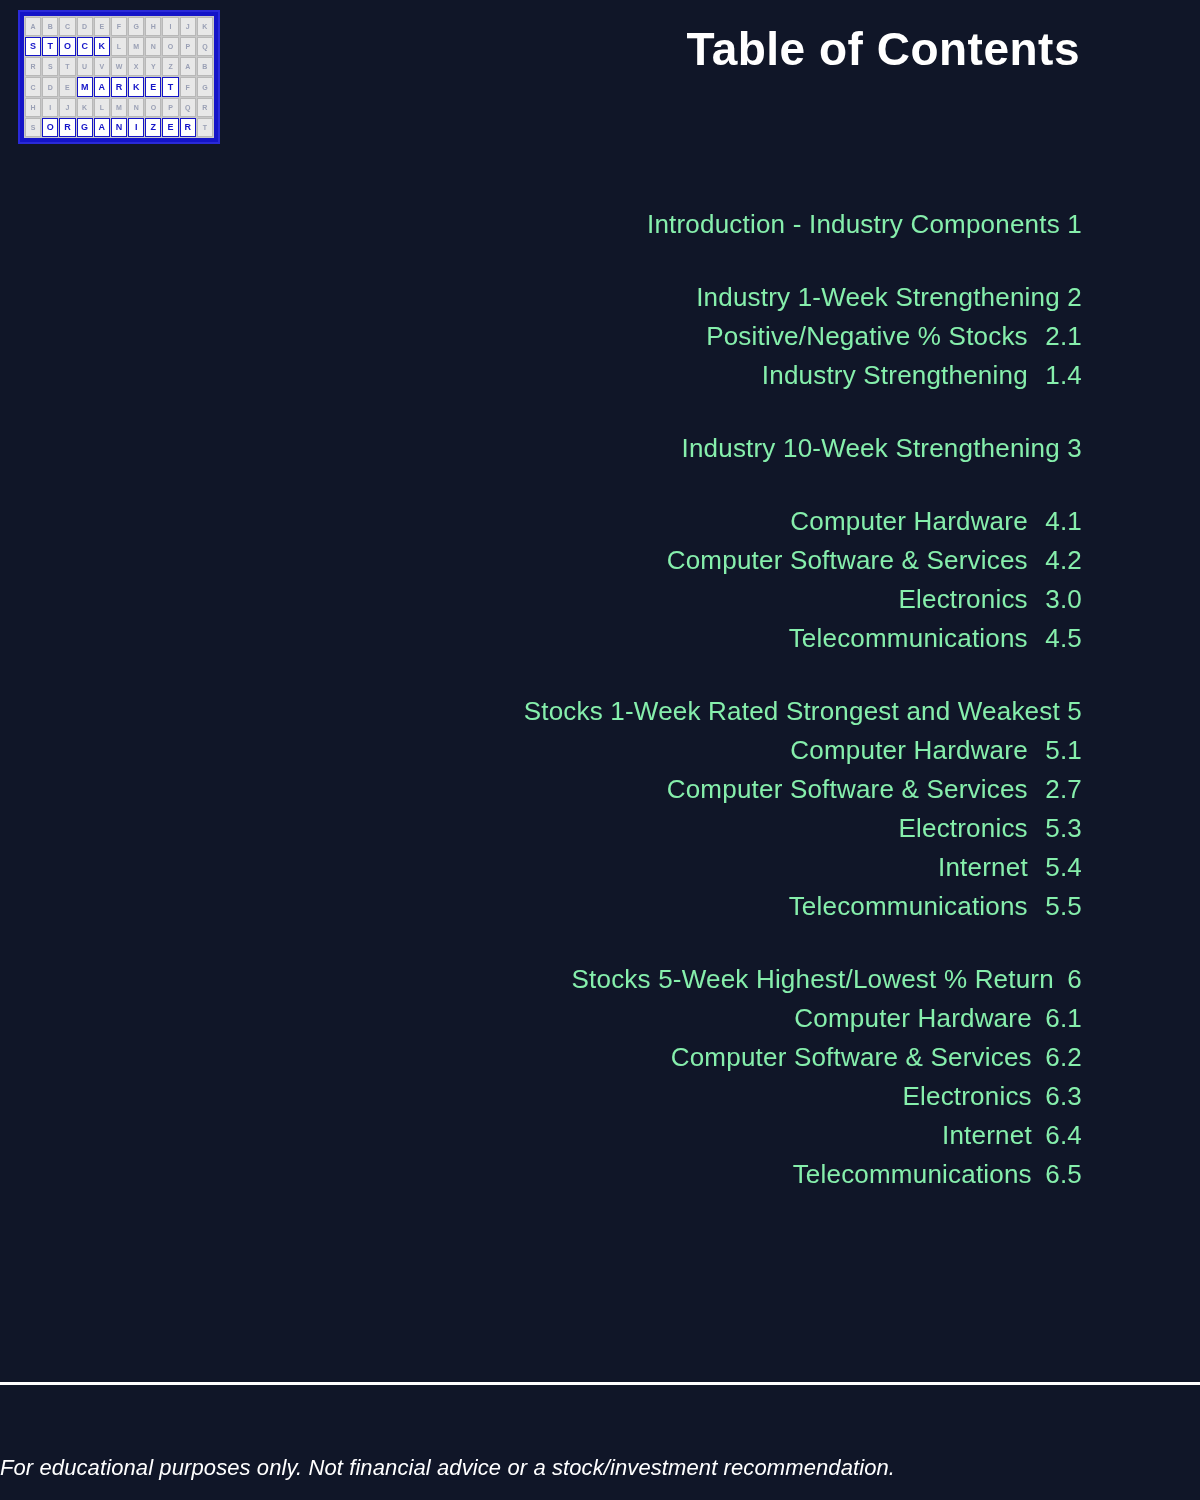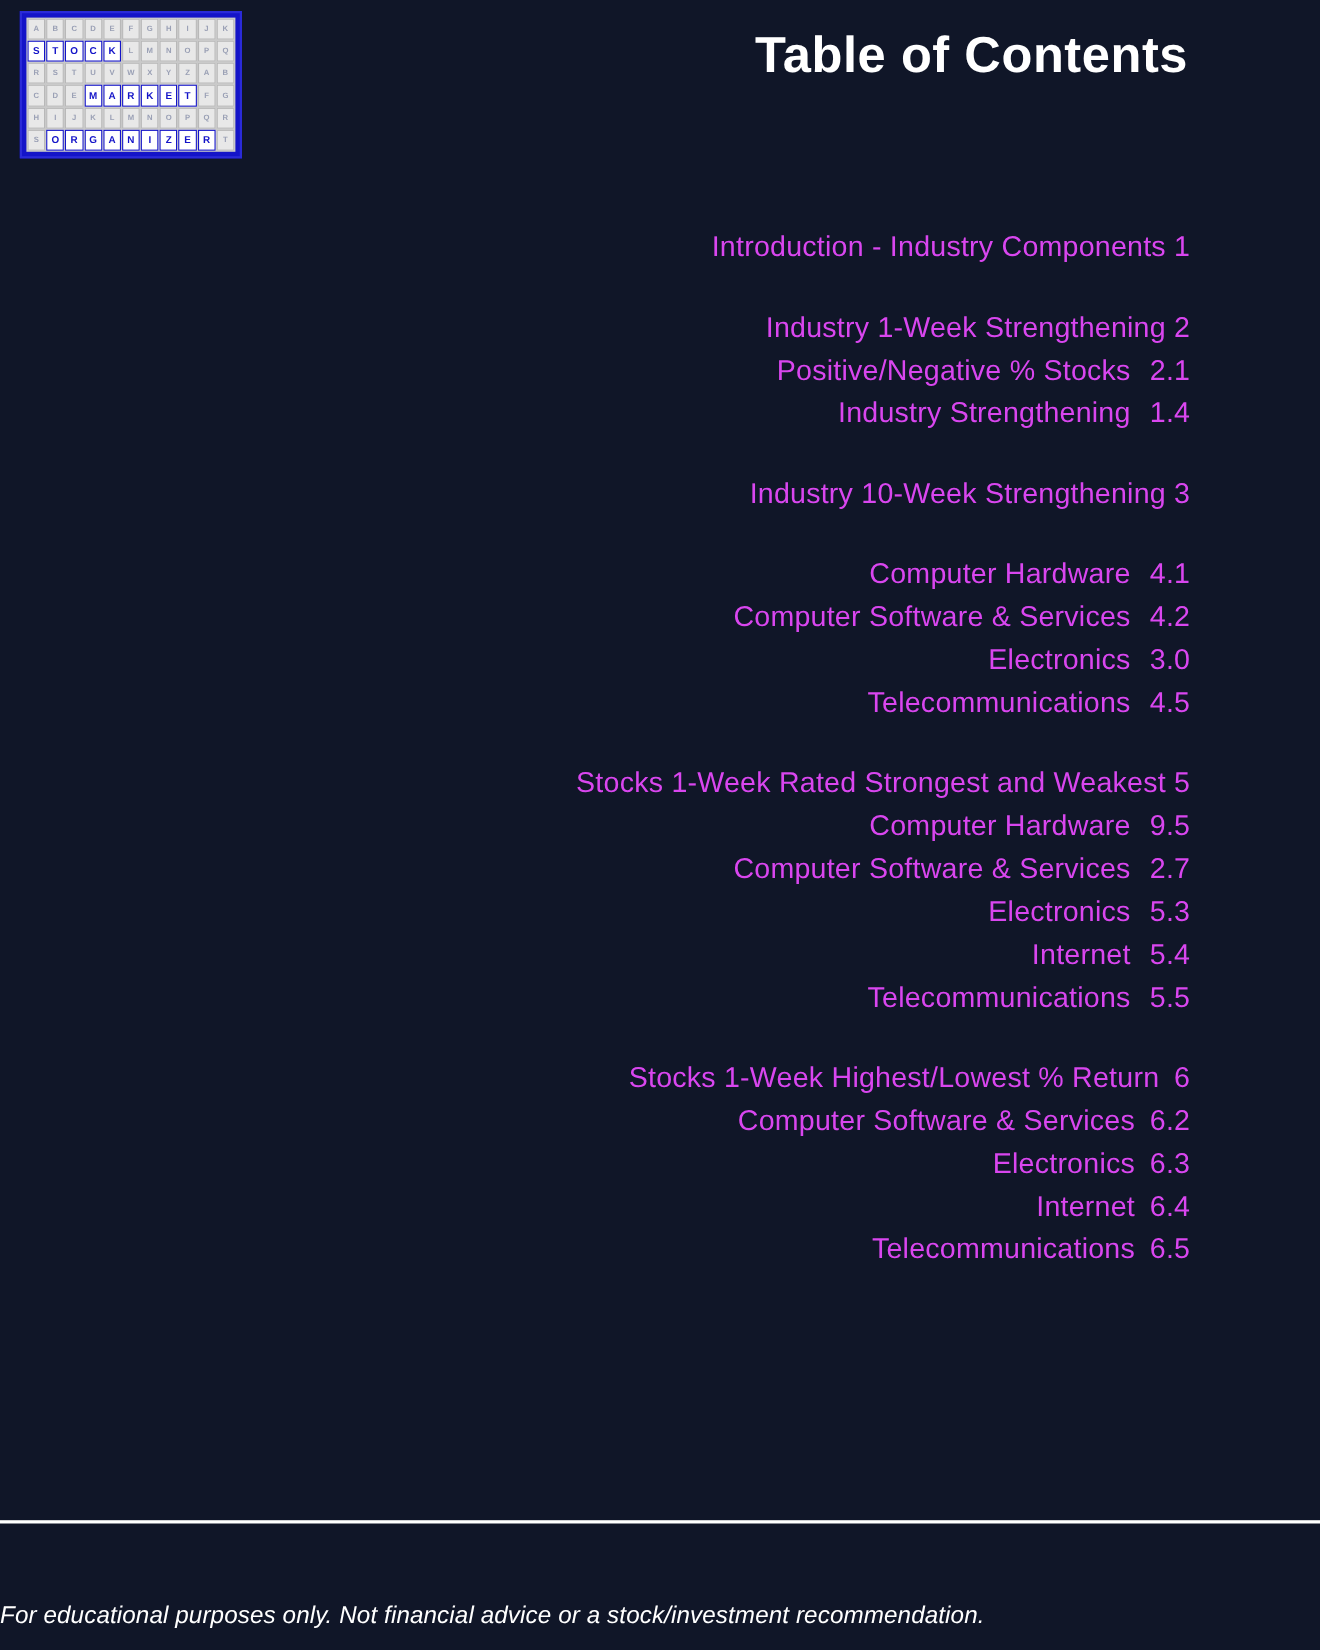--- a/index.html
+++ b/index.html
@@ -78,21 +78,21 @@
     right: 118px;
     text-align: right;
   }
   .toc-group {
     margin-bottom: 34px;
   }
   .toc-group:last-child { margin-bottom: 0; }
   .toc-line {
     font-size: 26px;
     line-height: 39px;
-    color: #d946ef;
+    color: #86efac;
     white-space: nowrap;
     letter-spacing: 0.2px;
   }
   .toc-line .num {
     display: inline-block;
   }
   .toc-line.lvl1 .num { margin-left: 10px; }
   .toc-line.lvl2 .num { margin-left: 6px; }
 
   
@@ -205,28 +205,29 @@
       <div class="toc-line lvl0"><span>Industry 10-Week Strengthening</span> <span class="num">3</span></div>
     </div>
     <div class="toc-group">
       <div class="toc-line lvl1"><span>Computer Hardware</span> <span class="num">4.1</span></div>
       <div class="toc-line lvl1"><span>Computer Software &amp; Services</span> <span class="num">4.2</span></div>
       <div class="toc-line lvl1"><span>Electronics</span> <span class="num">3.0</span></div>
       <div class="toc-line lvl1"><span>Telecommunications</span> <span class="num">4.5</span></div>
     </div>
     <div class="toc-group">
       <div class="toc-line lvl0"><span>Stocks 1-Week Rated Strongest and Weakest</span> <span class="num">5</span></div>
-      <div class="toc-line lvl1"><span>Computer Hardware</span> <span class="num">9.5</span></div>
+      <div class="toc-line lvl1"><span>Computer Hardware</span> <span class="num">5.1</span></div>
       <div class="toc-line lvl1"><span>Computer Software &amp; Services</span> <span class="num">2.7</span></div>
       <div class="toc-line lvl1"><span>Electronics</span> <span class="num">5.3</span></div>
       <div class="toc-line lvl1"><span>Internet</span> <span class="num">5.4</span></div>
       <div class="toc-line lvl1"><span>Telecommunications</span> <span class="num">5.5</span></div>
     </div>
     <div class="toc-group">
-      <div class="toc-line lvl2"><span>Stocks 1-Week Highest/Lowest % Return</span> <span class="num">6</span></div>
+      <div class="toc-line lvl2"><span>Stocks 5-Week Highest/Lowest % Return</span> <span class="num">6</span></div>
+      <div class="toc-line lvl2"><span>Computer Hardware</span> <span class="num">6.1</span></div>
       <div class="toc-line lvl2"><span>Computer Software &amp; Services</span> <span class="num">6.2</span></div>
       <div class="toc-line lvl2"><span>Electronics</span> <span class="num">6.3</span></div>
       <div class="toc-line lvl2"><span>Internet</span> <span class="num">6.4</span></div>
       <div class="toc-line lvl2"><span>Telecommunications</span> <span class="num">6.5</span></div>
     </div>
   </div>
 
 <div class="divider"></div>
 <div class="disclaimer">For educational purposes only. Not financial advice or a stock/investment recommendation.</div>
 

